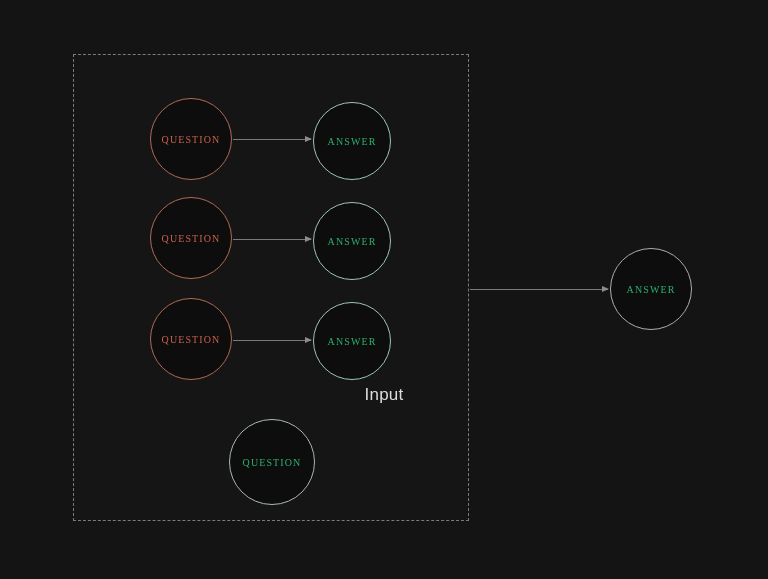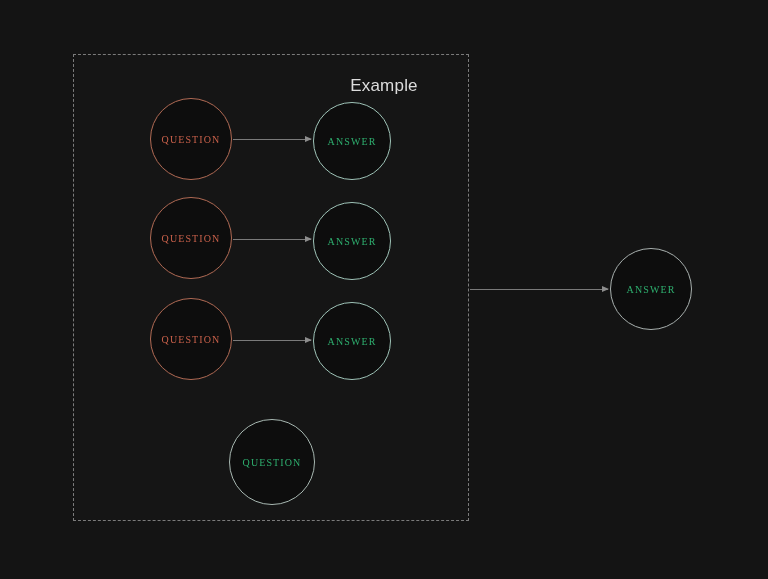--- a/index.html
+++ b/index.html
@@ -127,21 +127,20 @@
   .arrow-3 { left: 233px; top: 340px; width: 78px; }
   .arrow-final { left: 470px; top: 289px; width: 138px; }
 </style>
 </head>
 <body>
 
 <div id="canvas">
 
   <div class="panel"></div>
 
-  <div class="section-title title-example">Example</div>
 
   <div class="node node-question q1">
     <span>QUESTION</span>
   </div>
   <div class="arrow arrow-1"></div>
   <div class="node node-answer a1">
     <span>ANSWER</span>
   </div>
 
   <div class="node node-question q2">
@@ -153,20 +152,21 @@
   </div>
 
   <div class="node node-question q3">
     <span>QUESTION</span>
   </div>
   <div class="arrow arrow-3"></div>
   <div class="node node-answer a3">
     <span>ANSWER</span>
   </div>
 
+  <div class="section-title title-input">Input</div>
 
   <div class="node node-input-question iq">
     <span>QUESTION</span>
   </div>
 
   <div class="arrow arrow-final"></div>
 
   <div class="node node-final-answer fa">
     <span>ANSWER</span>
   </div>

